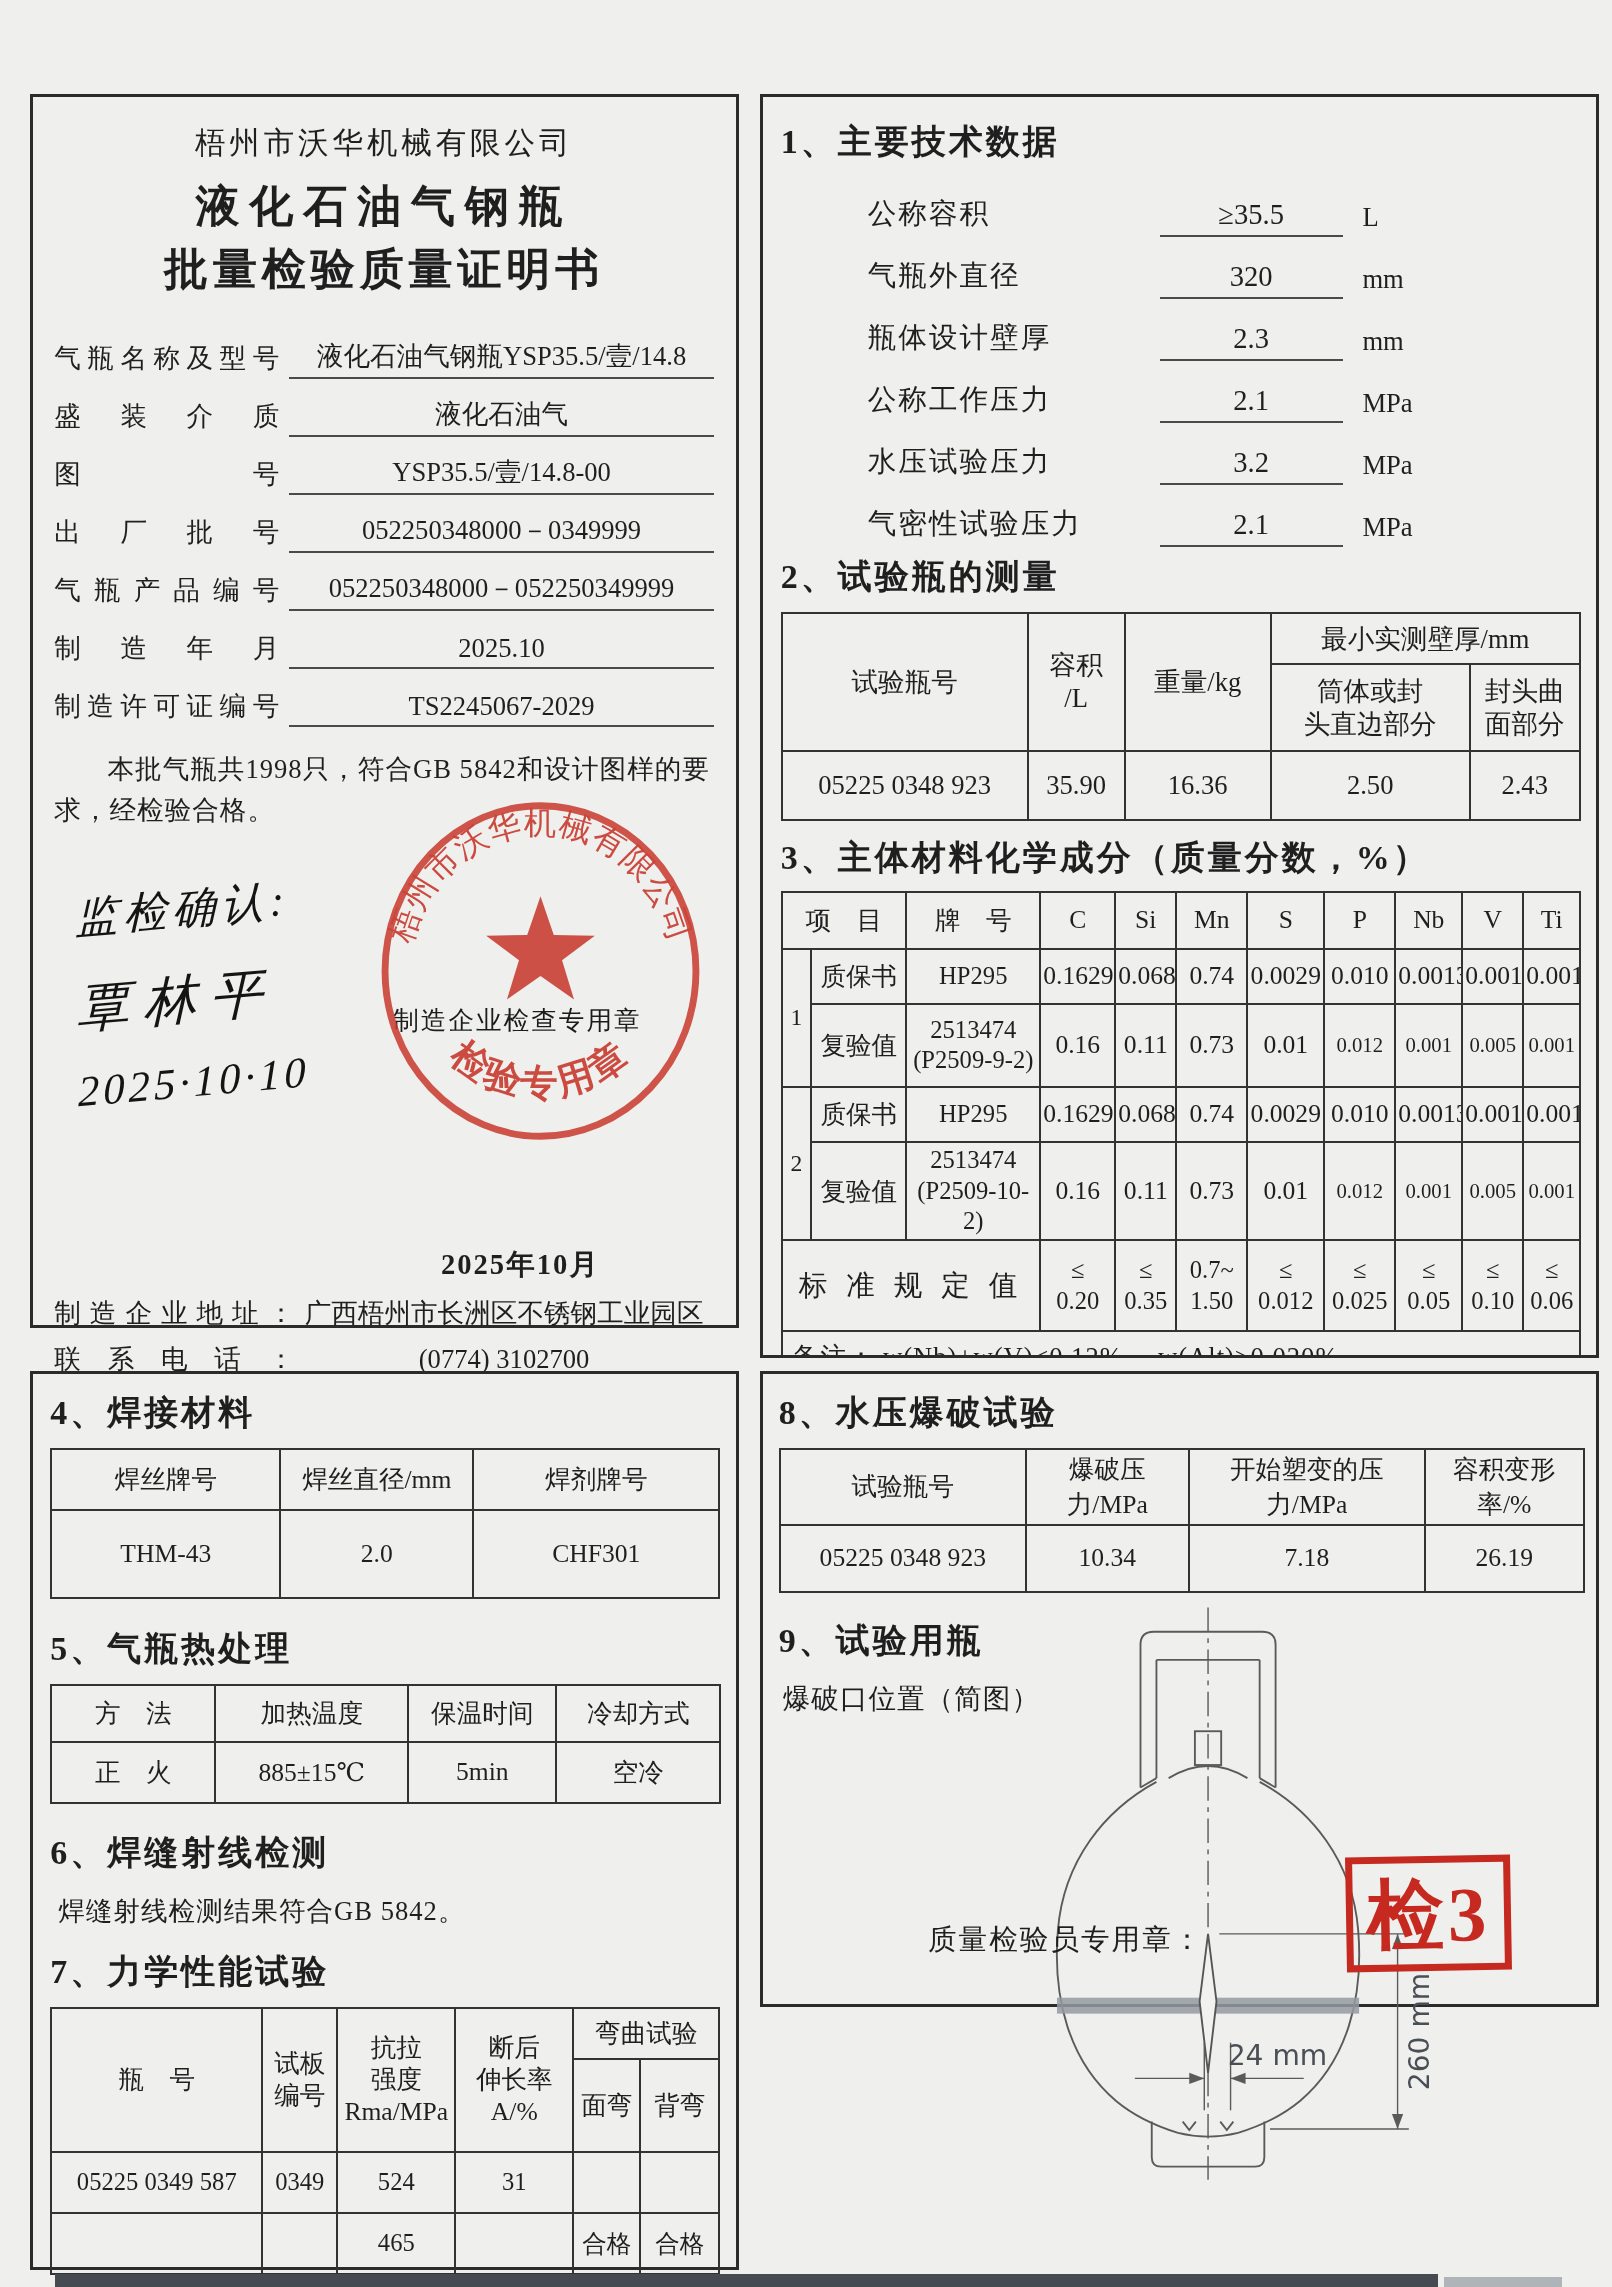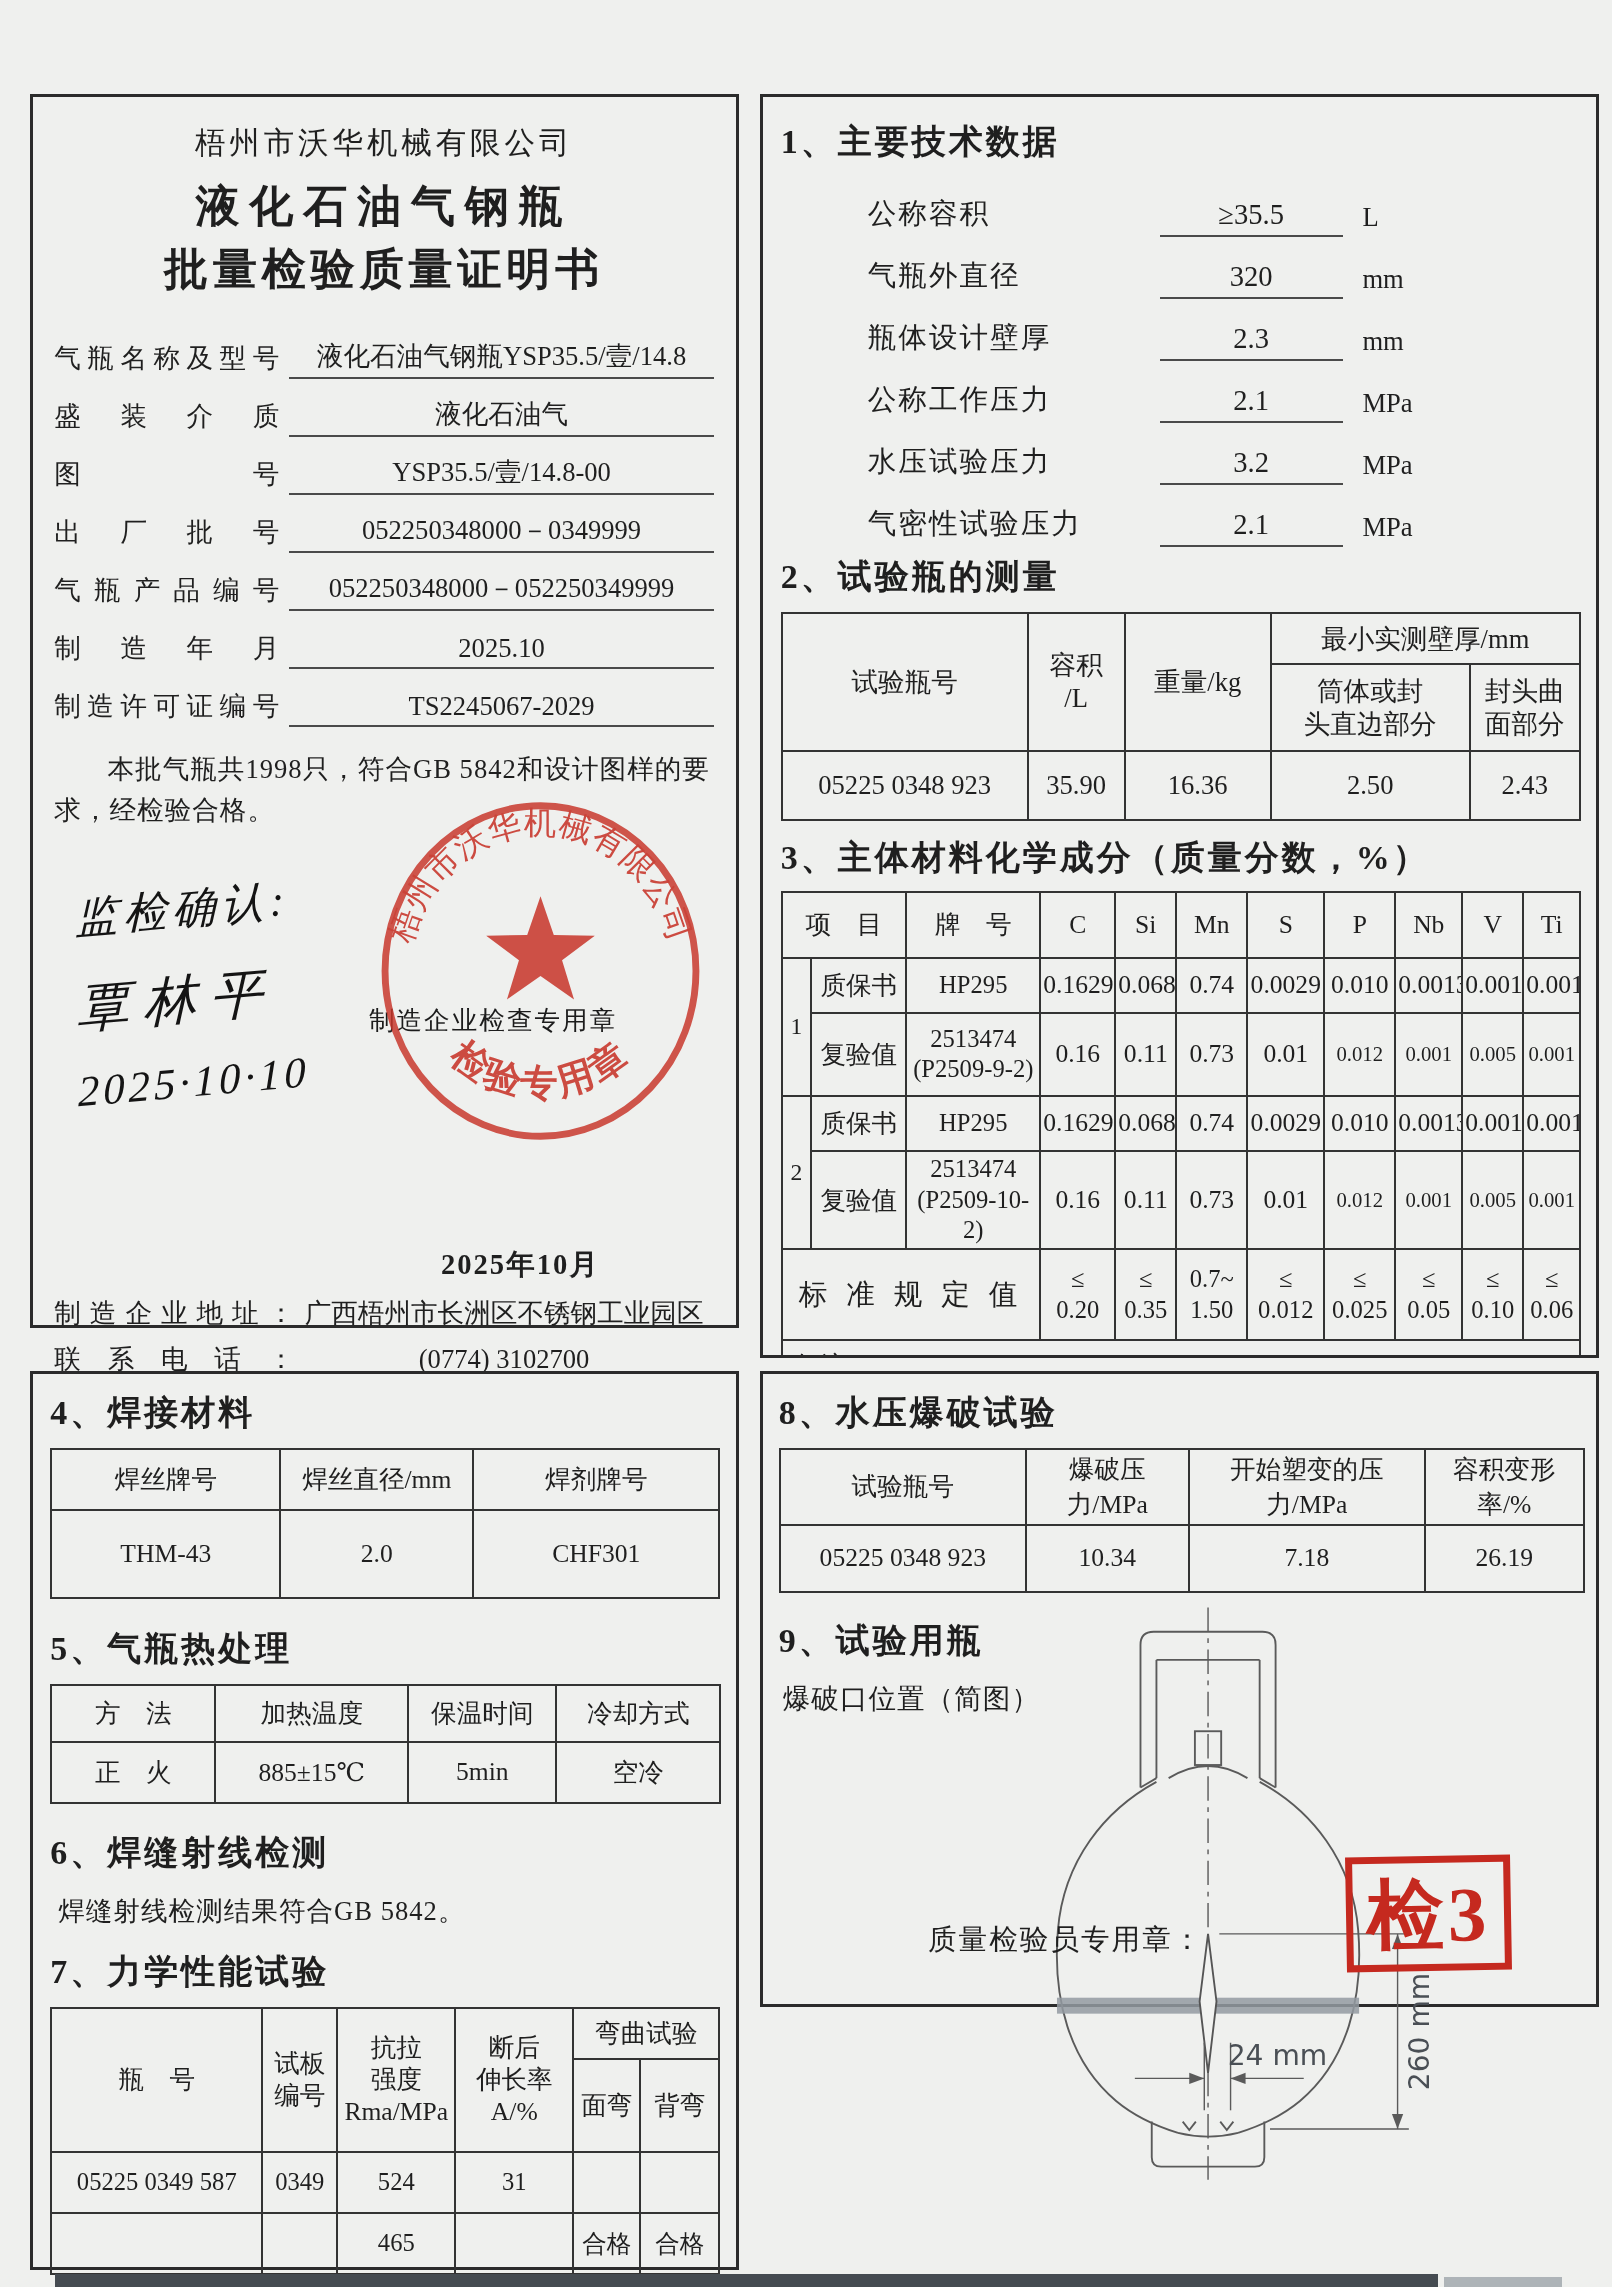--- a/index.html
+++ b/index.html
@@ -23,21 +23,21 @@
   .frow{display:flex;align-items:flex-end;height:58px;font-size:26.6px;}
   .flabel{width:225px;flex:none;text-align:justify;text-align-last:justify;padding-bottom:3px;}
   .fvalue{flex:1;margin-left:9.9px;text-align:center;border-bottom:2px solid #4a4a4a;padding-bottom:3px;white-space:nowrap;}
   .batch-note{margin-top:21.7px;font-size:26.6px;line-height:1.55;text-indent:2em;letter-spacing:1px;}
   .sign-area{position:relative;height:445px;margin-top:13.8px;flex:none;}
   .hand{position:absolute;left:21.7px;top:35px;transform:rotate(-5deg) skewX(-4deg);font-style:italic;color:#141414;}
   .hand-l1{font-size:43px;letter-spacing:5.9px;}
   .hand-l2{font-size:53px;margin-top:25.6px;letter-spacing:13.8px;}
   .hand-l3{font-size:43px;margin-top:21.7px;letter-spacing:3.9px;}
   .stamp{position:absolute;right:0px;top:-57px;width:347px;height:366px;opacity:.93;}
-  .printed-caption{position:absolute;right:14px;top:158px;width:331px;font-size:25.6px;letter-spacing:2px;color:#1c1c1c;z-index:-0;}
+  .printed-caption{position:absolute;right:31px;top:158px;width:331px;text-align:center;font-size:25.6px;letter-spacing:2px;color:#1c1c1c;z-index:-0;}
   .issue-date{position:absolute;right:114px;bottom:5.9px;font-size:28.6px;letter-spacing:2px;font-weight:bold;}
   .contact{margin-top:auto;}
   .crow{display:flex;font-size:26.6px;line-height:1.75;}
   .clabel{width:240px;flex:none;text-align:justify;text-align-last:justify;}
   .cvalue{flex:1;text-align:center;white-space:nowrap;}
 
   
   .sec-title{font-size:34px;font-weight:bold;letter-spacing:3px;}
   table.t{border-collapse:collapse;width:100%;table-layout:fixed;}
   table.t th,table.t td{border:2px solid #333;text-align:center;vertical-align:middle;font-weight:normal;font-size:25.6px;padding:2px;box-sizing:border-box;overflow:hidden;}
@@ -50,21 +50,21 @@
   .s1l{width:292px;margin-left:87px;font-size:28.6px;letter-spacing:2px;padding-bottom:3.9px;}
   .s1v{width:183px;text-align:center;border-bottom:2px solid #4a4a4a;font-size:28.6px;padding-bottom:3.9px;}
   .s1u{margin-left:19.7px;font-size:26.6px;padding-bottom:3.9px;}
   .s2-title{margin-top:7.9px;}
   .t2tab{margin-top:11.8px;}
   .t2tab .hr1 th{height:51px;font-size:26.6px;}
   .t2tab .hr2 th{height:87px;font-size:26.6px;}
   .t2tab .dr td{height:69px;font-size:26.6px;}
   .s3-title{margin-top:13.8px;}
   .chem{margin-top:9.9px;}
-  .chem th{height:66px;font-size:26.6px;}
+  .chem th{height:57px;font-size:26.6px;}
   .chem .gno{font-size:23.6px;padding:0;}
   .chem .item{font-size:25.6px;padding:0;}
   .chem .grade{font-size:24.6px;}
   .chem .qbrow td{height:55px;}
   .chem .fyrow td{height:83px;}
   .sv{font-size:18.7px;}
   .bv{font-size:27.6px;}
   .bv.sm{font-size:20.7px;}
   .chem .stdrow td{height:91px;font-size:24.6px;}
   .chem .stdrow .stdlabel{font-size:28.6px;letter-spacing:5.9px;}

